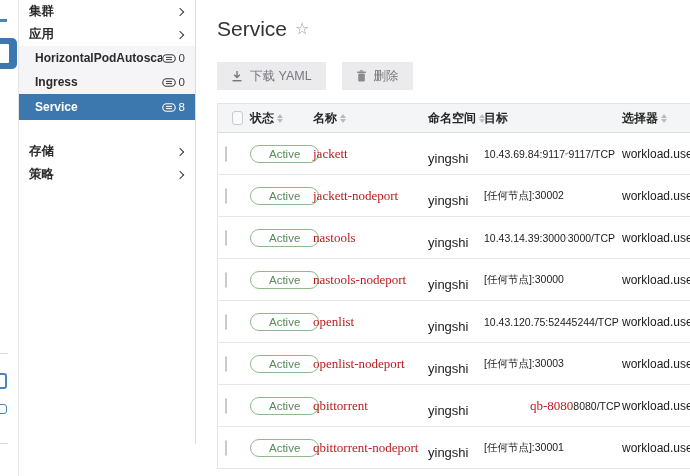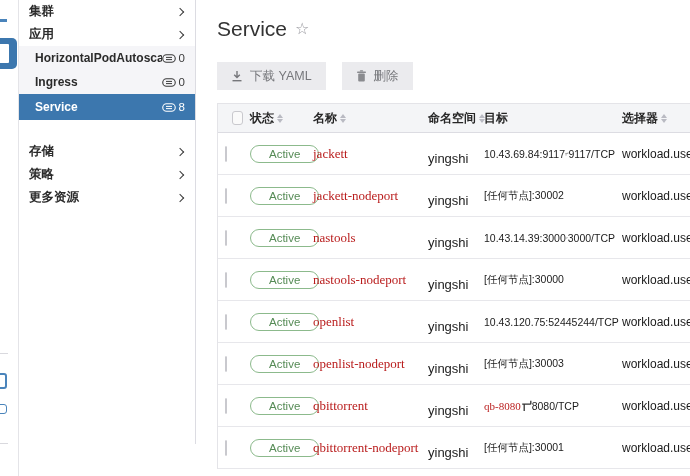--- a/index.html
+++ b/index.html
@@ -64,21 +64,21 @@
   .sort .dn { border-top:4px solid #b9bac2; }
   .tr { height:42px; border-bottom:1px solid #e7e7eb; background:#fff; }
   .cell { padding-left:7px; white-space:nowrap; overflow:visible; font-size:12.5px; }
   .cb { width:14px; height:14px; border:1px solid #c9c9ce; border-radius:3px; background:#fafafa;
     margin-left:7px; cursor:pointer; }
   .badge { display:inline-block; padding:2px 18px; border:1px solid #8cba8c; border-radius:10px;
     color:#568b56; font-size:11.5px; background:#fff; }
   .link { color:#b91c1c; cursor:pointer; text-decoration:none; font-size:13px;font-family:Liberation Serif, serif; }
   .ns { font-size:13px; color:#1b1b1b;margin-top:10px; }
   .target { font-size:10.5px; color:#1b1b1b; display:flex; align-items:center; }
-  .target .link { font-size:11px; }
+  .target .link { font-size:13px;margin-left:46px; }
   .selector { font-size:12px; color:#1b1b1b; }
   .porticon { display:inline-block; }
 </style>
 </head>
 <body>
 
 <div class="app">
 
   <aside class="rail">
     <div class="rail-dash"></div>
@@ -136,24 +136,20 @@
         </span>
       </div>
     </div>
 
     <div class="nav-item" style="margin-top:20px;">
       <span class="lbl">存储</span>
       <span class="chev"></span>
     </div>
     <div class="nav-item">
       <span class="lbl">策略</span>
-      <span class="chev"></span>
-    </div>
-    <div class="nav-item">
-      <span class="lbl">更多资源</span>
       <span class="chev"></span>
     </div>
   </nav>
 
   <main class="main">
     <div class="page-header">
       <h1 class="page-title">Service</h1>
       <span class="star">☆</span>
     </div>
 

